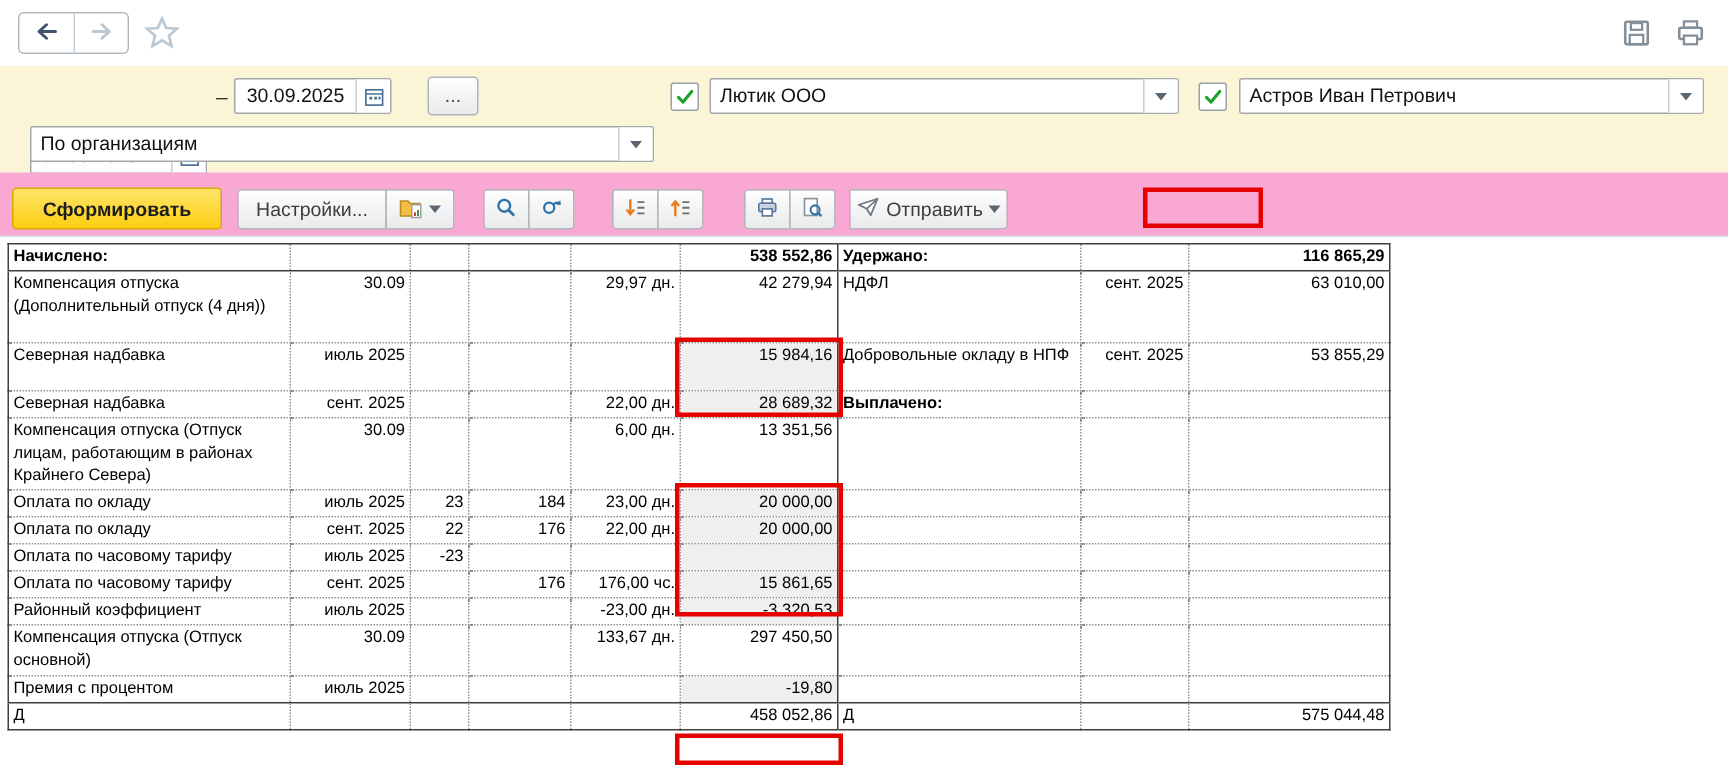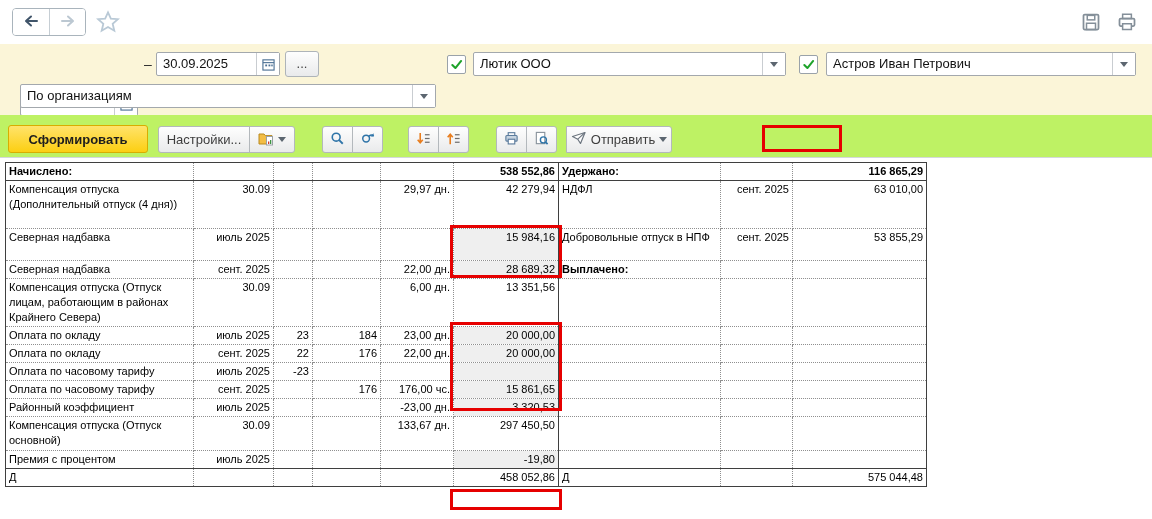--- a/index.html
+++ b/index.html
@@ -18,21 +18,21 @@
   .filters{position:absolute;left:0;top:44px;width:1152px;height:71px;background:#fbf5d8;}
   .field,.combo{position:absolute;height:24px;background:#fff;border:1px solid #a3a8ad;border-radius:2px;display:flex;box-sizing:border-box;}
   .fval{flex:1;font-size:13px;line-height:22px;padding:0 6px;white-space:nowrap;overflow:hidden;color:#111;}
   .fbtn{width:22px;display:flex;align-items:center;justify-content:center;border-left:1px solid #c9cdd1;background:#fff;cursor:pointer;}
   .caret{width:0;height:0;border-left:4px solid transparent;border-right:4px solid transparent;border-top:5px solid #5c6670;}
   .dash{position:absolute;font-size:14px;color:#333;}
   .chk{position:absolute;width:17px;height:17px;background:#fff;border:1px solid #9aa2a9;border-radius:2px;display:flex;align-items:center;justify-content:center;cursor:pointer;}
   .dotsbtn{position:absolute;height:26px;width:34px;background:linear-gradient(#fefefe,#e9eaeb);border:1px solid #aeb4b9;border-radius:3px;
            font-size:13px;color:#444;line-height:10px;cursor:pointer;}
   
-  .toolbar{position:absolute;left:0;top:115px;width:1152px;height:43px;background:#bef264;border-bottom:1px solid #d4d8db;box-sizing:border-box;}
+  .toolbar{position:absolute;left:0;top:115px;width:1152px;height:43px;background:#f9a8d4;border-bottom:1px solid #d4d8db;box-sizing:border-box;}
   .btn{position:absolute;height:27px;border:1px solid #b3b8bc;border-radius:3px;background:linear-gradient(#fefefe,#e9eaeb);
        font-size:13px;color:#3d3d3d;cursor:pointer;font-family:inherit;}
   .btn-main{background:linear-gradient(#ffe36b,#fccf12);border-color:#d8ad00;font-weight:bold;color:#1d1d1d;}
   .group{position:absolute;display:flex;height:27px;}
   .gbtn{height:27px;border:1px solid #b3b8bc;background:linear-gradient(#fefefe,#e9eaeb);display:flex;align-items:center;justify-content:center;
         gap:4px;cursor:pointer;font-size:13px;color:#3d3d3d;font-family:inherit;padding:0 8px;}
   .gbtn + .gbtn{margin-left:-1px;}
   .gbtn:first-child{border-radius:3px 0 0 3px;}
   .gbtn:last-child{border-radius:0 3px 3px 0;}
   .sigma{position:absolute;left:738px;top:124px;font-size:20px;font-weight:bold;color:#2f3c52;}
@@ -105,21 +105,21 @@
             <rect x="1" y="2" width="12" height="11" fill="none" stroke="#4a6f93" stroke-width="1.2"></rect>
             <line x1="1" y1="5" x2="13" y2="5" stroke="#4a6f93" stroke-width="1.2"></line>
             <rect x="3.5" y="7" width="2" height="2" fill="#4a6f93"></rect>
             <rect x="7" y="7" width="2" height="2" fill="#4a6f93"></rect>
             <rect x="10" y="7" width="1.5" height="2" fill="#4a6f93"></rect>
           </svg>
       </span>
     </div>
     <span class="dash" style="left:144px;top:12px;">–</span>
 
-    <div class="field" style="left:156px;top:8px;width:124px;">
+    <div class="field" style="left:156px;top:8px;width:105px;text-align:center;">
       <span class="fval">30.09.2025</span>
       <span class="fbtn">
         <svg width="13" height="13" viewBox="0 0 14 14">
             <rect x="1" y="2" width="12" height="11" fill="none" stroke="#4a6f93" stroke-width="1.2"></rect>
             <line x1="1" y1="5" x2="13" y2="5" stroke="#4a6f93" stroke-width="1.2"></line>
             <rect x="3.5" y="7" width="2" height="2" fill="#4a6f93"></rect>
             <rect x="7" y="7" width="2" height="2" fill="#4a6f93"></rect>
             <rect x="10" y="7" width="1.5" height="2" fill="#4a6f93"></rect>
           </svg>
       </span>
@@ -155,21 +155,21 @@
       <span class="fbtn">
           <i class="caret"></i>
         </span>
     </div>
   </div>
 
   <div class="toolbar">
     <button class="btn btn-main" style="left:8px;top:10px;width:140px;height:28px;">Сформировать</button>
 
     <div class="group" style="left:158px;top:11px;">
-      <button class="gbtn" style="width:92px;">Настройки...</button>
+      <button class="gbtn" style="width:100px;">Настройки...</button>
       <button class="gbtn" style="width:46px;">
         <span>
           <svg width="16" height="15" viewBox="0 0 16 15">
               <path d="M1 3h5l1.4 1.6H14V13H1z" fill="#f3bd45" stroke="#b98a20"></path>
               <rect x="8.5" y="5.5" width="6" height="8.5" fill="#fff" stroke="#9aa0a6"></rect>
               <rect x="10" y="10.5" width="1.3" height="2.5" fill="#d23b2f"></rect>
               <rect x="12" y="9" width="1.3" height="4" fill="#3d9442"></rect>
             </svg>
         </span>
         <i class="caret"></i>
@@ -299,21 +299,21 @@
         <td class="c-per">сент. 2025</td>
         <td class="c-amt">63 010,00</td>
       </tr>
       <tr style="height:32px">
         <td class="c-name">Северная надбавка</td>
         <td class="c-per">июль 2025</td>
         <td class="c-num"></td>
         <td class="c-num"></td>
         <td class="c-days"></td>
         <td class="c-amt sel">15 984,16</td>
-        <td class="c-name rdiv">Добровольные отпуск в НПФ</td>
+        <td class="c-name rdiv">Добровольные окладу в НПФ</td>
         <td class="c-per">сент. 2025</td>
         <td class="c-amt">53 855,29</td>
       </tr>
       <tr style="height:17px">
         <td class="c-name">Северная надбавка</td>
         <td class="c-per">сент. 2025</td>
         <td class="c-num"></td>
         <td class="c-num"></td>
         <td class="c-days">22,00 дн.</td>
         <td class="c-amt sel">28 689,32</td>

